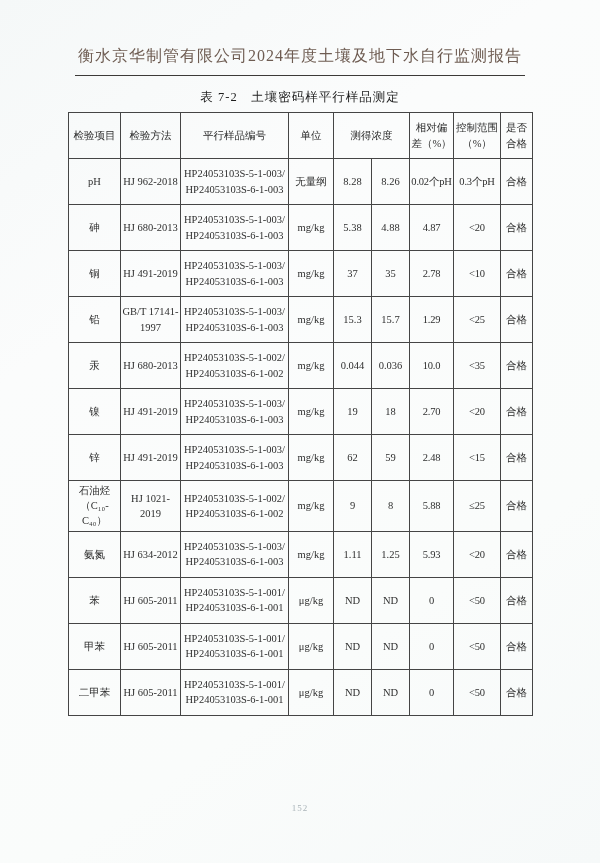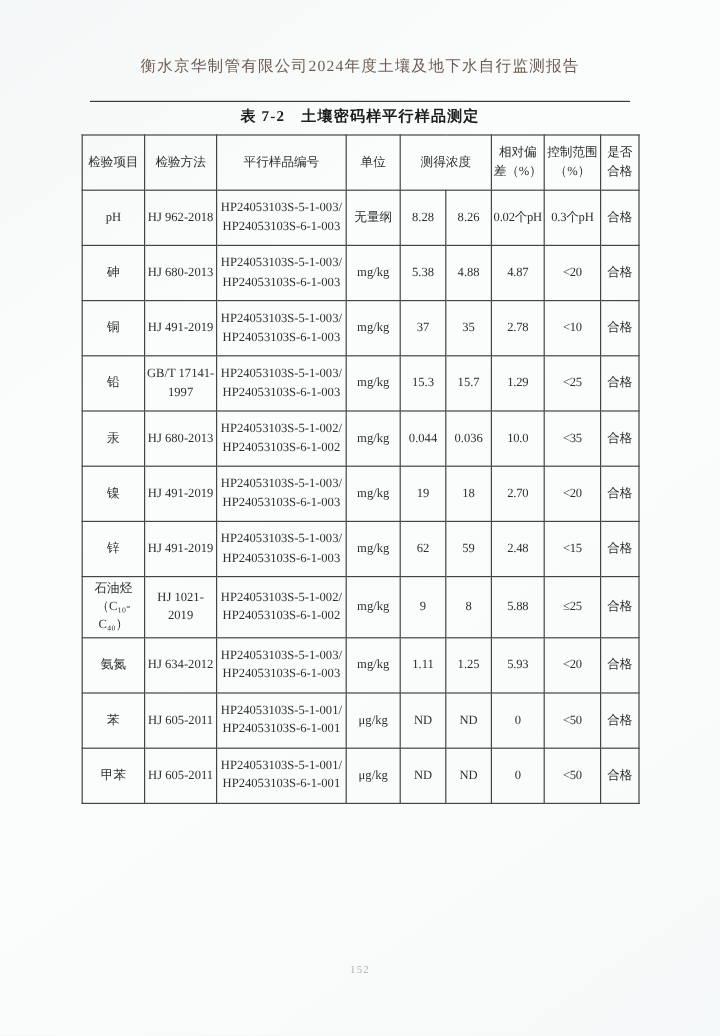--- a/index.html
+++ b/index.html
@@ -12,31 +12,31 @@
   .page {
     position: relative;
     width: 600px; height: 863px;
     background: linear-gradient(145deg, #f5f8f8 0%, #fbfcfc 30%, #fafcfb 70%, #f6f9f9 100%);
     overflow: hidden;
   }
   .doc-header {
     position: absolute;
     top: 46px; left: 75px; width: 450px;
     text-align: center;
-    font-size: 13px;
+    font-size: 16px;
     letter-spacing: 1px;
     color: #6e5c52;
     border-bottom: 1.5px solid #3c3a38;
-    padding-bottom: 20px;
+    padding-bottom: 8px;
   }
   .table-title {
     position: absolute;
     top: 89px; left: 0; width: 100%;
     text-align: center;
-    font-weight: bold;
+    font-weight: normal;
     font-size: 12.5px;
     letter-spacing: 1px;
     color: #1e1e1e;
   }
   table.report {
     position: absolute;
     top: 112px; left: 68px;
     width: 464px;
     border-collapse: collapse;
     table-layout: fixed;
@@ -260,18 +260,32 @@
       <div>HP24053103S-6-1-001</div>
     </td>
     <td>μg/kg</td>
     <td>ND</td>
     <td>ND</td>
     <td class="c-dev">0</td>
     <td class="c-range">&lt;50</td>
     <td class="c-result">合格</td>
   </tr>
 
+  <tr>
+    <td class="c-item">二甲苯</td>
+    <td>HJ 605-2011</td>
+    <td class="c-code">
+      <div>HP24053103S-5-1-001/</div>
+      <div>HP24053103S-6-1-001</div>
+    </td>
+    <td>μg/kg</td>
+    <td>ND</td>
+    <td>ND</td>
+    <td class="c-dev">0</td>
+    <td class="c-range">&lt;50</td>
+    <td class="c-result">合格</td>
+  </tr>
 </tbody>
   </table>
 
   <div class="page-number">152</div>
 
 </div>
 
 </body></html>

